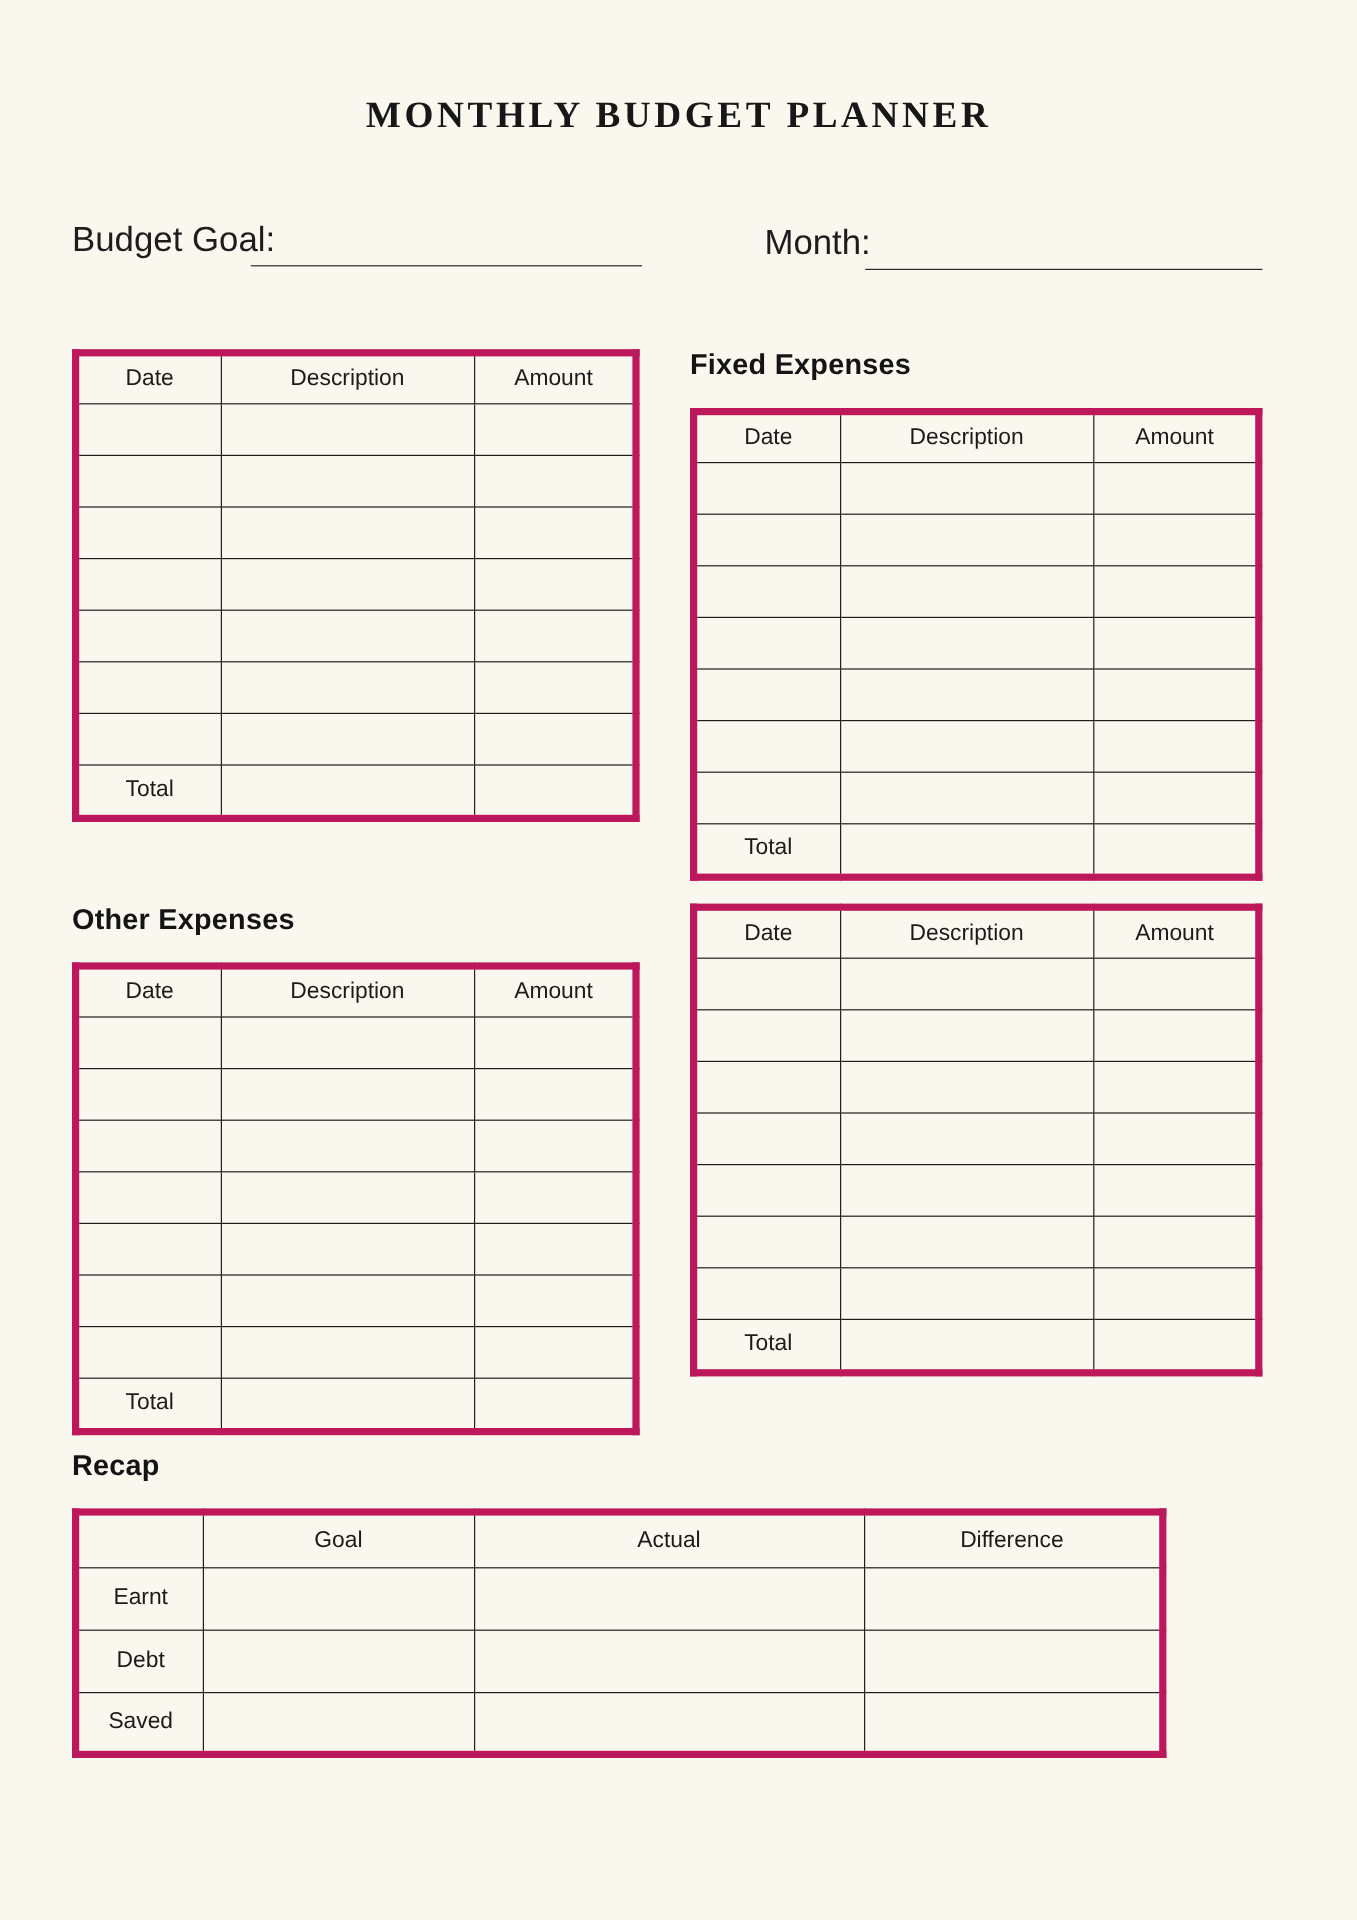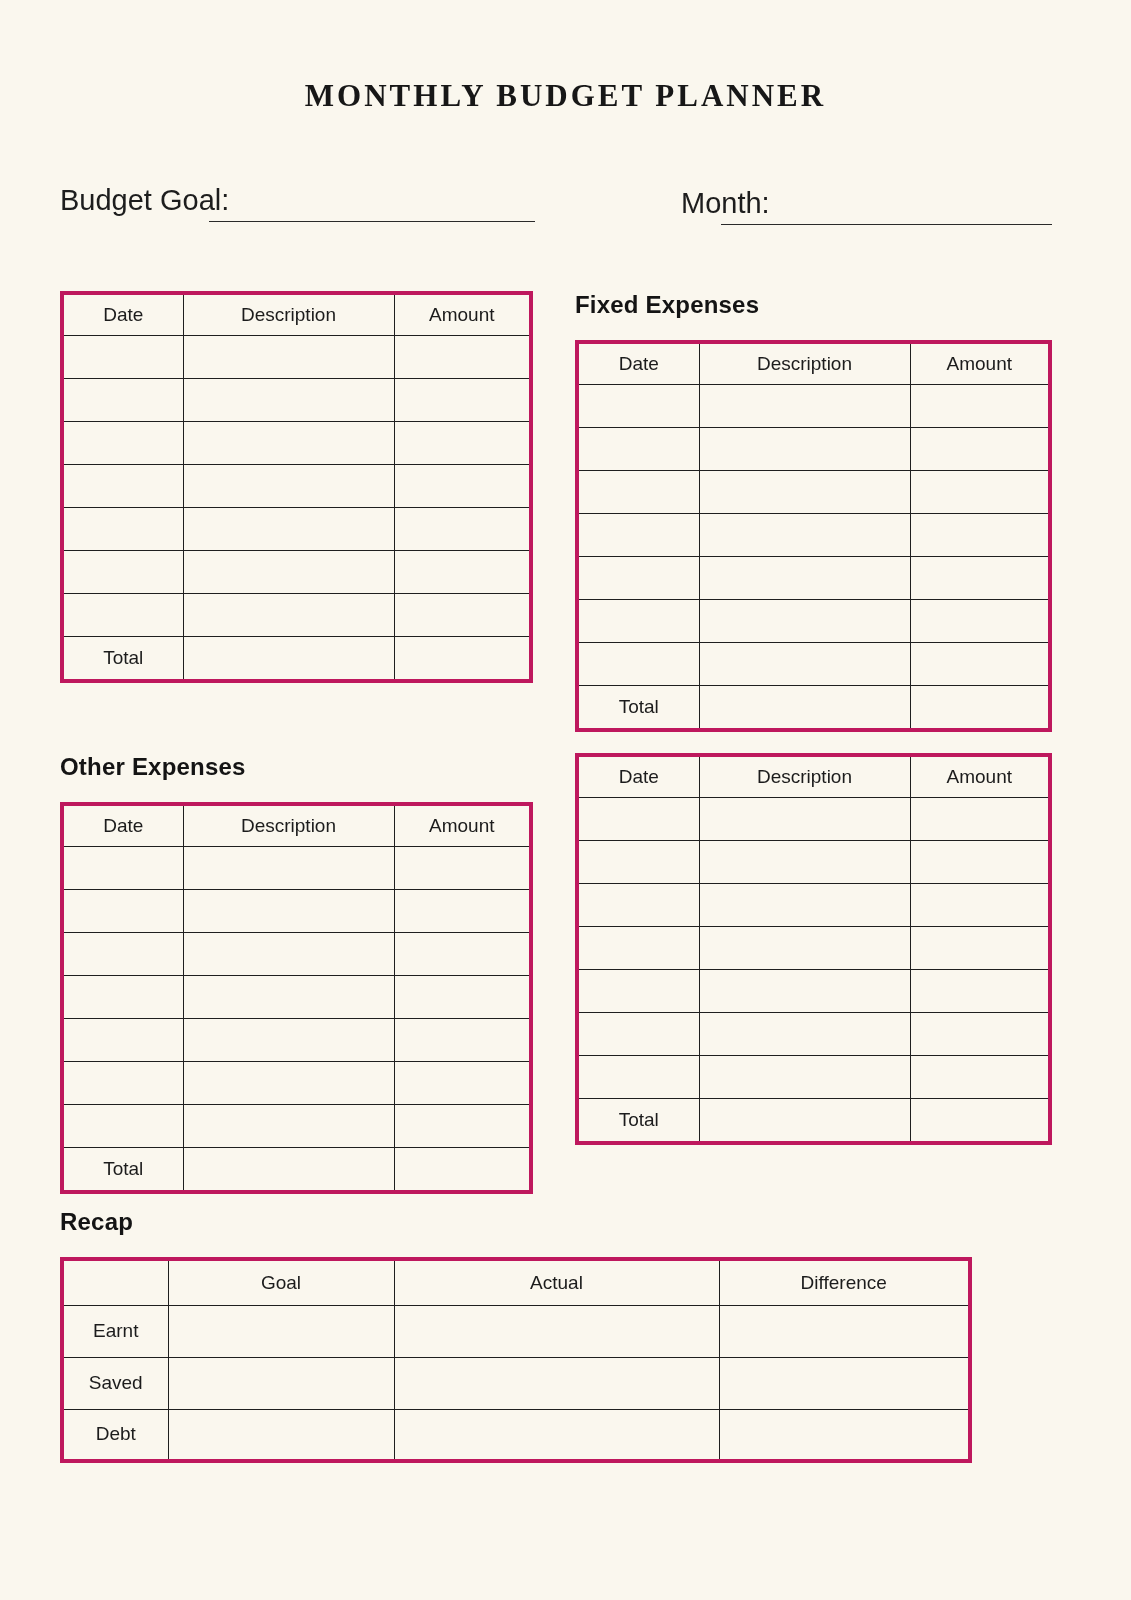--- a/index.html
+++ b/index.html
@@ -19,42 +19,42 @@
   }
   .field-label { position: absolute; font-size: 29px; color: #1d1d1d; }
   .fill-line { position: absolute; height: 0; border-bottom: 1.6px solid #2a2a2a; }
   .panel { position: absolute; }
   .panel h2 {
     font-size: 24px; font-weight: 700; color: #141414;
     line-height: 28px; margin-bottom: 21px; letter-spacing: 0.2px;
   }
   table.budget {
     border-collapse: collapse; table-layout: fixed;
-    border: 4px solid #be185d;
+    border: 6px solid #be185d;
   }
   table.budget th, table.budget td {
     border: 1.6px solid #1f1f1f;
     font-weight: 400; font-size: 19px; color: #1c1c1c;
     vertical-align: middle; text-align: center;
   }
   table.budget thead th { height: 42px; }
   table.budget tbody td { height: 43px; }
   table.budget tfoot td { height: 45px; }
   table.recap thead th { height: 46px; }
   table.recap tbody td { height: 52px; }
 </style>
 </head>
 <body>
 
 <div class="doc-title">MONTHLY BUDGET PLANNER</div>
 
 <div class="field-label" style="left:60px; top:184px;">Budget Goal:</div>
 <div class="fill-line" style="left:209px; top:221px; width:326px;"></div>
 
-<div class="field-label" style="left:637px; top:187px;margin-left:44px;">Month:</div>
+<div class="field-label" style="left:637px; top:187px;">Month:</div>
 <div class="fill-line" style="left:721px; top:224px; width:331px;"></div>
 
 <section class="panel" style="left:60px; top:291px;">
   <table class="budget" style="width:473px;">
     <colgroup>
         <col style="width:121px">
         <col style="width:211px">
         <col>
       </colgroup>
     <thead>
@@ -314,26 +314,26 @@
       </tr>
     </thead>
     <tbody>
       <tr>
         <td>Earnt</td>
         <td></td>
         <td></td>
         <td></td>
       </tr>
       <tr>
+        <td>Debt</td>
+        <td></td>
+        <td></td>
+        <td></td>
+      </tr>
+      <tr>
         <td>Saved</td>
         <td></td>
         <td></td>
         <td></td>
       </tr>
-      <tr>
-        <td>Debt</td>
-        <td></td>
-        <td></td>
-        <td></td>
-      </tr>
     </tbody>
   </table>
 </section>
 
 </body></html>

